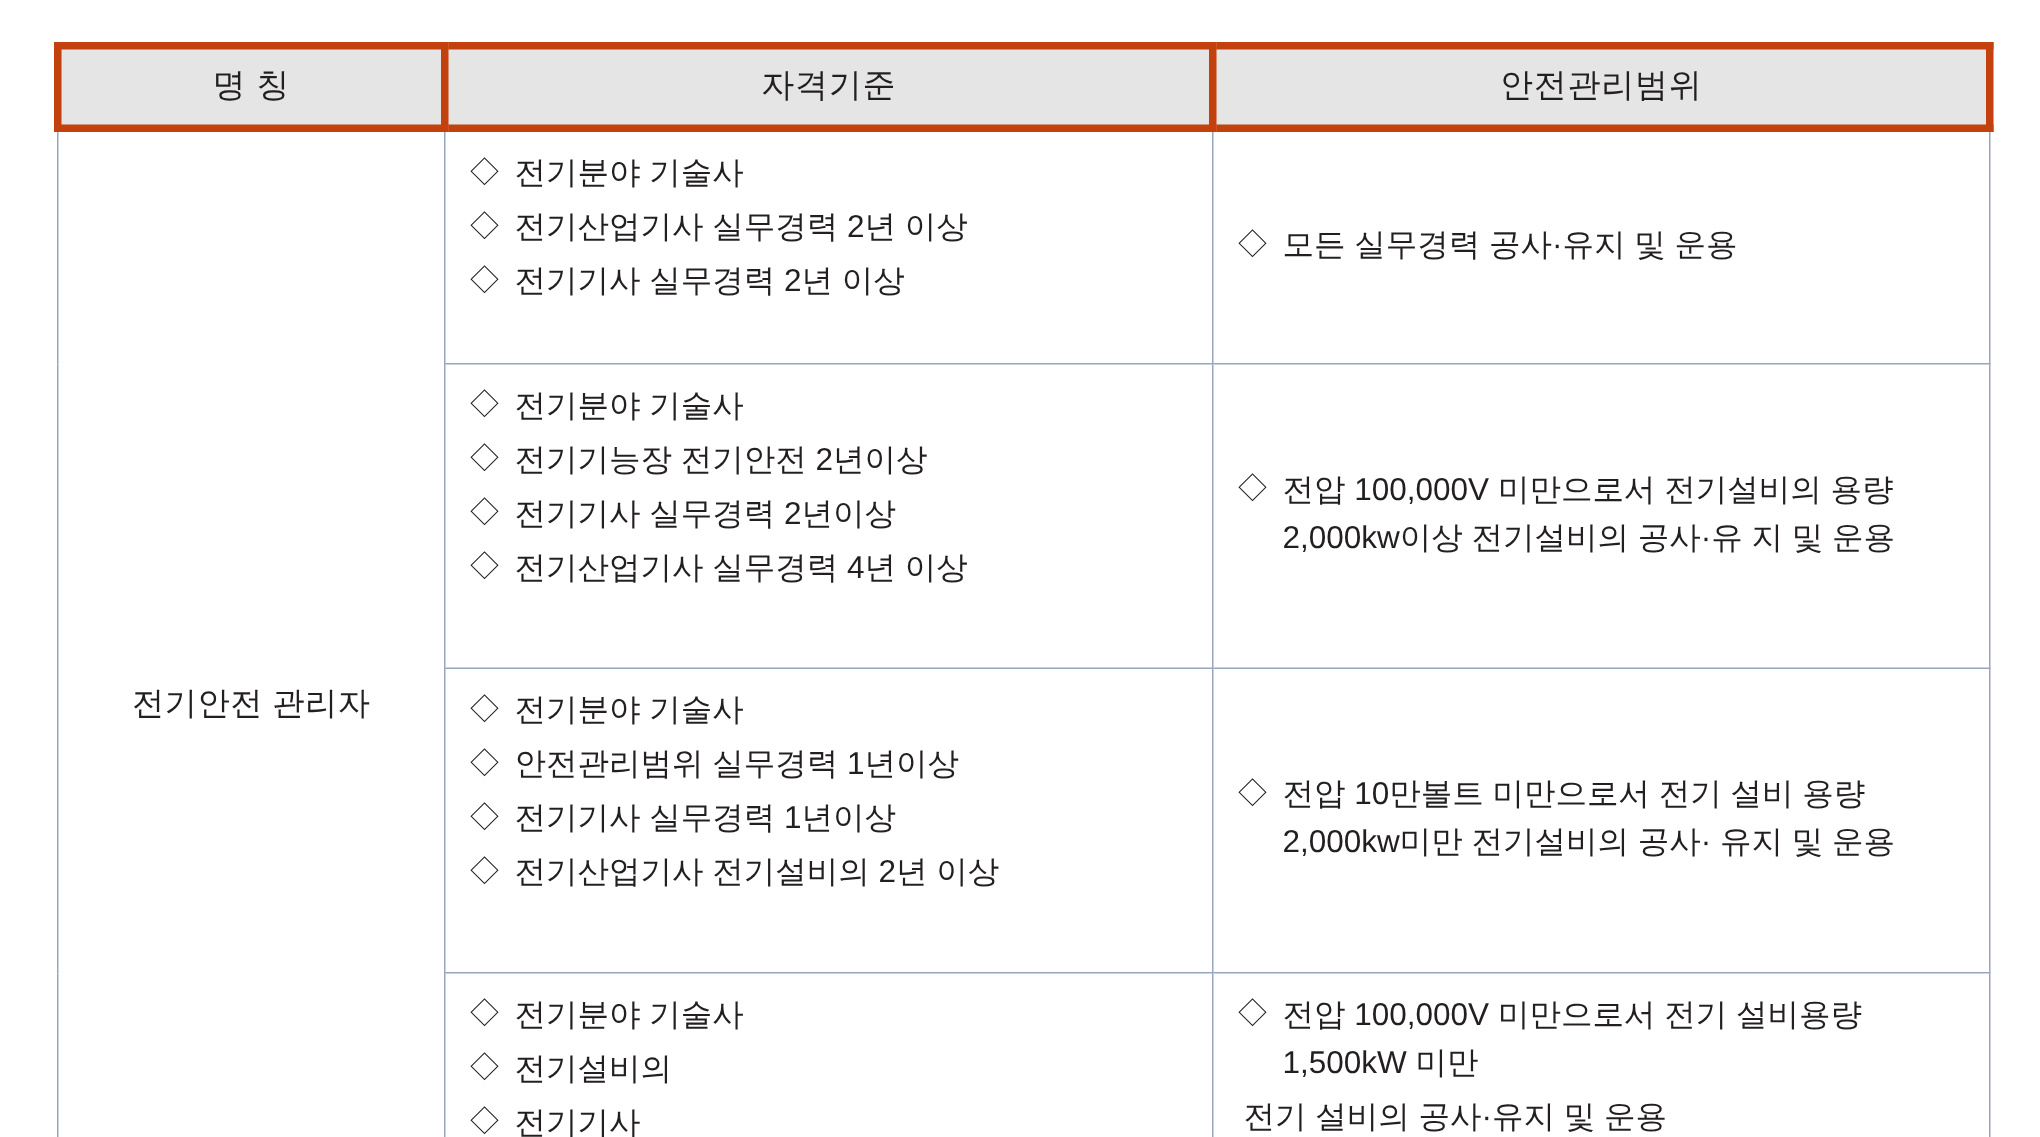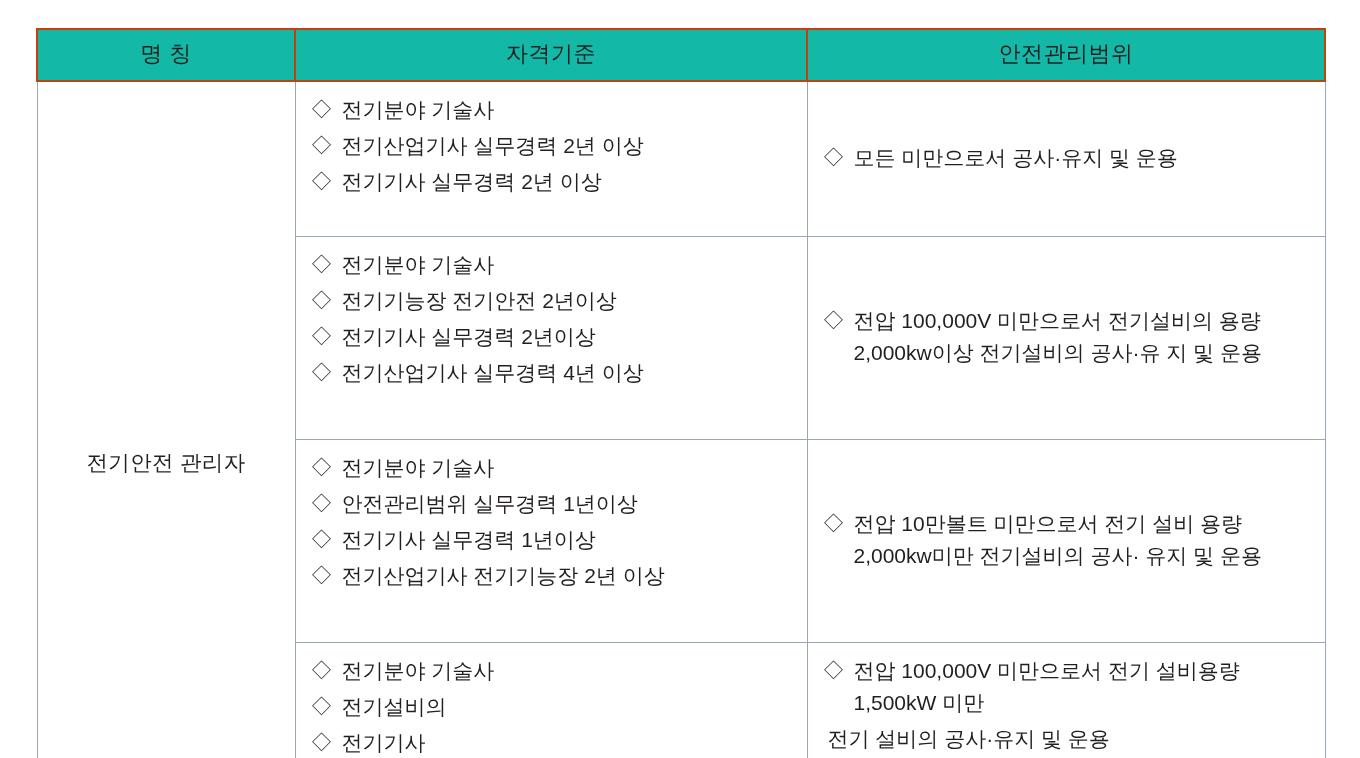--- a/index.html
+++ b/index.html
@@ -25,22 +25,22 @@
     border-collapse: collapse;
     table-layout: fixed;
     width: 1288px;
     border: 1px solid #9aa6bb;
   }
   table.qual-table col.c-name { width: 258px; }
   table.qual-table col.c-qual { width: 512px; }
   table.qual-table col.c-scope { width: 518px; }
 
   thead th {
-    background: #14b8a6;
-    border: 2px solid #c2410c;
+    background: #e5e5e5;
+    border: 5px solid #c2410c;
     font-weight: normal;
     font-size: 22px;
     text-align: center;
     padding: 9px 6px 11px 6px;
     letter-spacing: 0.5px;
     color: #231f20;
   }
   tbody td {
     border: 1px solid #9aa6bb;
     vertical-align: top;
@@ -120,21 +120,21 @@
       <tr>
         <td class="name-cell" rowspan="4">전기안전 관리자</td>
         <td class="qual-cell tall-3">
           <ul class="diamond-list">
             <li><span class="dia">◇</span><span>전기분야 기술사</span></li>
             <li><span class="dia">◇</span><span>전기산업기사 실무경력 2년 이상</span></li>
             <li><span class="dia">◇</span><span>전기기사 실무경력 2년 이상</span></li>
           </ul>
         </td>
         <td class="scope-cell mid">
-          <p class="scope-para"><span class="dia">◇</span><span>모든 미만으로서 공사·유지 및 운용</span></p>
+          <p class="scope-para"><span class="dia">◇</span><span>모든 실무경력 공사·유지 및 운용</span></p>
         </td>
       </tr>
 
       <tr>
         <td class="qual-cell tall-4">
           <ul class="diamond-list">
             <li><span class="dia">◇</span><span>전기분야 기술사</span></li>
             <li><span class="dia">◇</span><span>전기기능장 전기안전 2년이상</span></li>
             <li><span class="dia">◇</span><span>전기기사 실무경력 2년이상</span></li>
             <li><span class="dia">◇</span><span>전기산업기사 실무경력 4년 이상</span></li>
@@ -144,21 +144,21 @@
           <p class="scope-para"><span class="dia">◇</span><span>전압 100,000V 미만으로서 전기설비의 용량 2,000kw이상 전기설비의 공사·유 지 및 운용</span></p>
         </td>
       </tr>
 
       <tr>
         <td class="qual-cell tall-4">
           <ul class="diamond-list">
             <li><span class="dia">◇</span><span>전기분야 기술사</span></li>
             <li><span class="dia">◇</span><span>안전관리범위 실무경력 1년이상</span></li>
             <li><span class="dia">◇</span><span>전기기사 실무경력 1년이상</span></li>
-            <li><span class="dia">◇</span><span>전기산업기사 전기기능장 2년 이상</span></li>
+            <li><span class="dia">◇</span><span>전기산업기사 전기설비의 2년 이상</span></li>
           </ul>
         </td>
         <td class="scope-cell mid">
           <p class="scope-para"><span class="dia">◇</span><span>전압 10만볼트 미만으로서 전기 설비 용량 2,000kw미만 전기설비의 공사· 유지 및 운용</span></p>
         </td>
       </tr>
 
       <tr>
         <td class="qual-cell tall-4b">
           <ul class="diamond-list">

